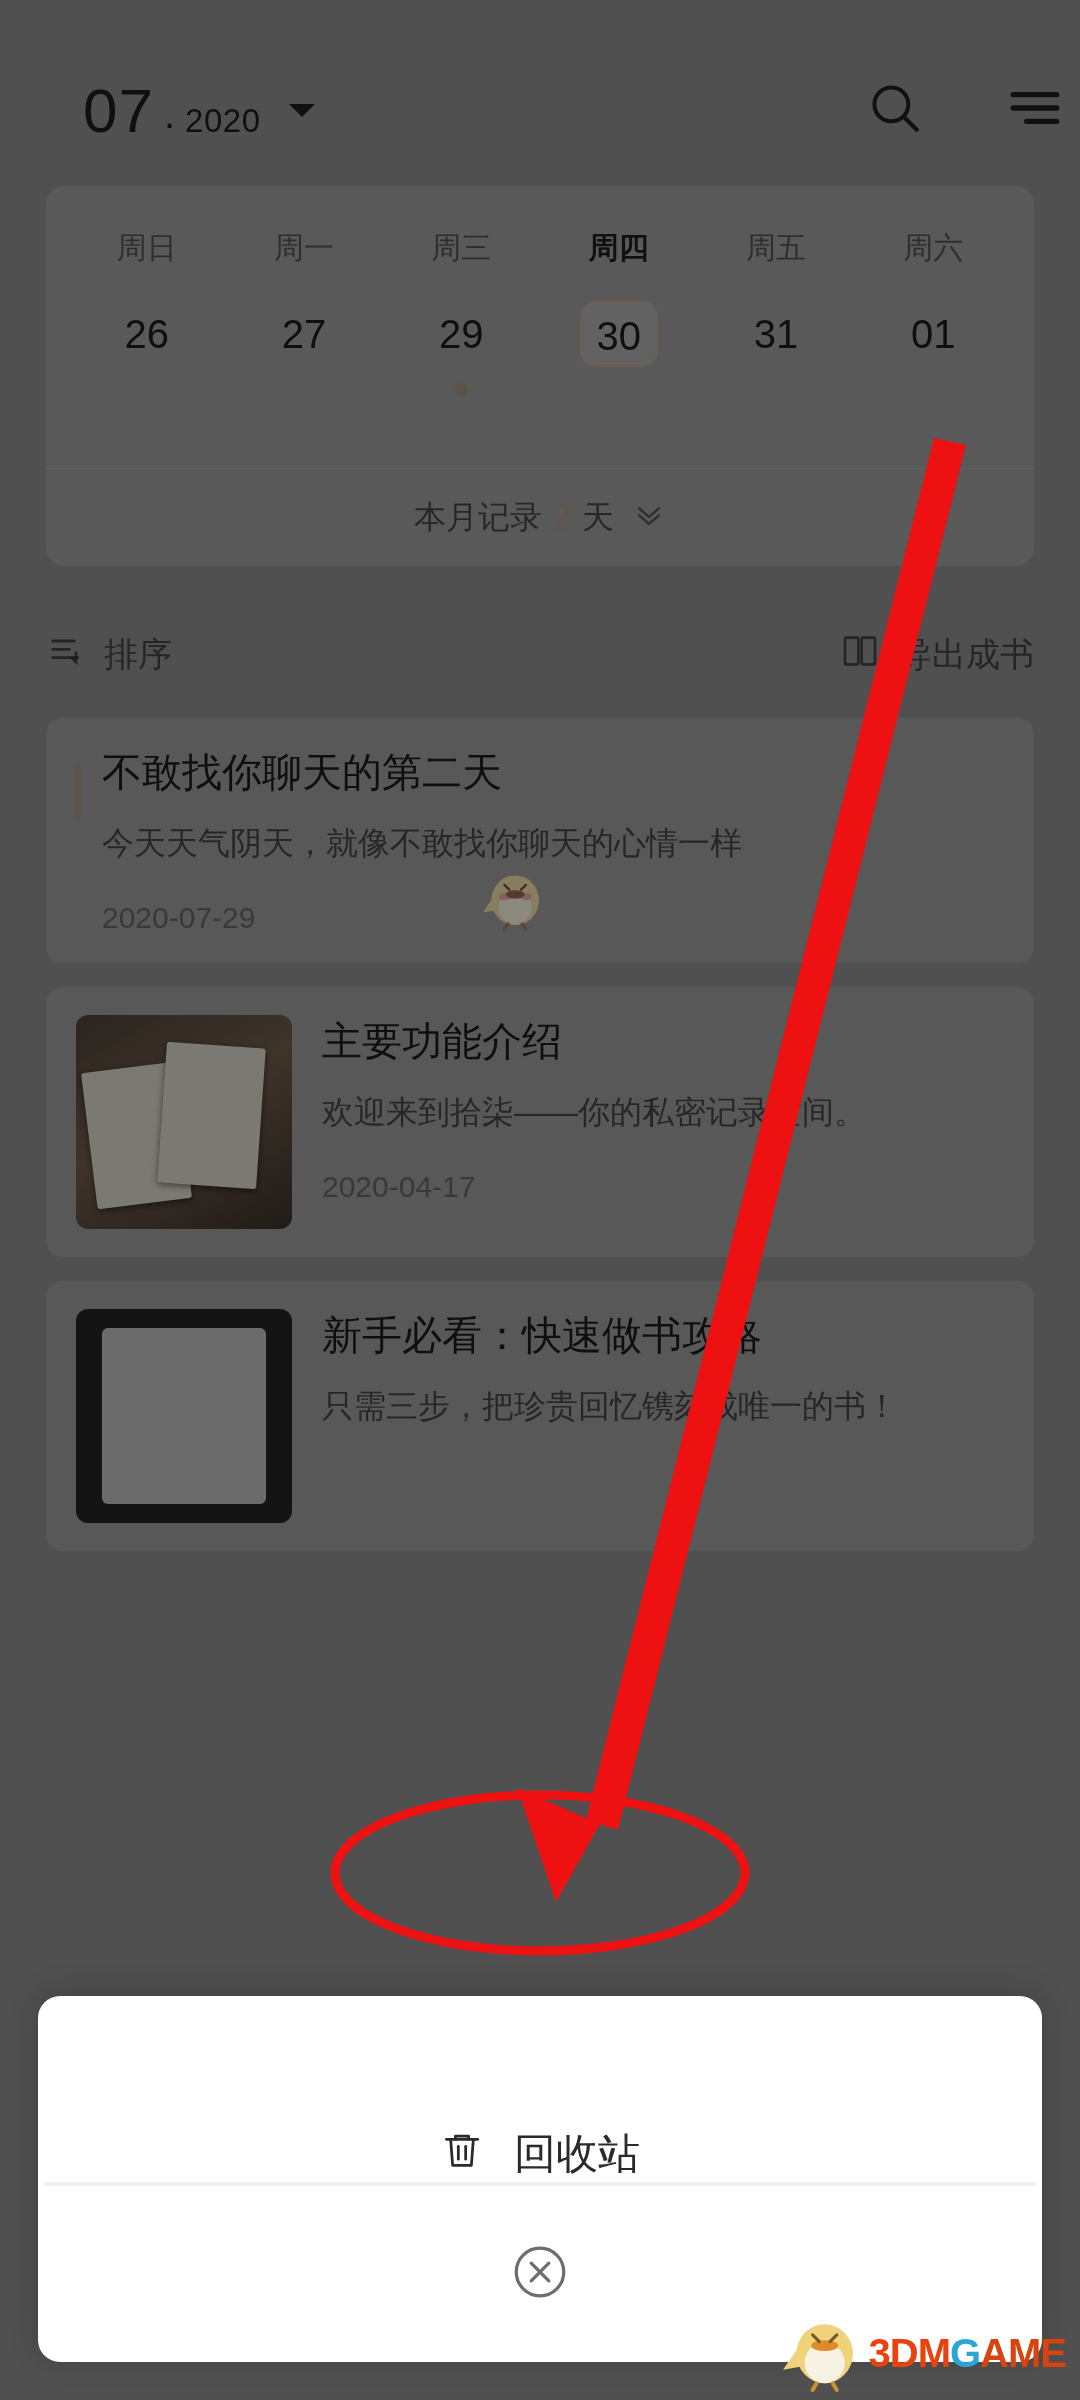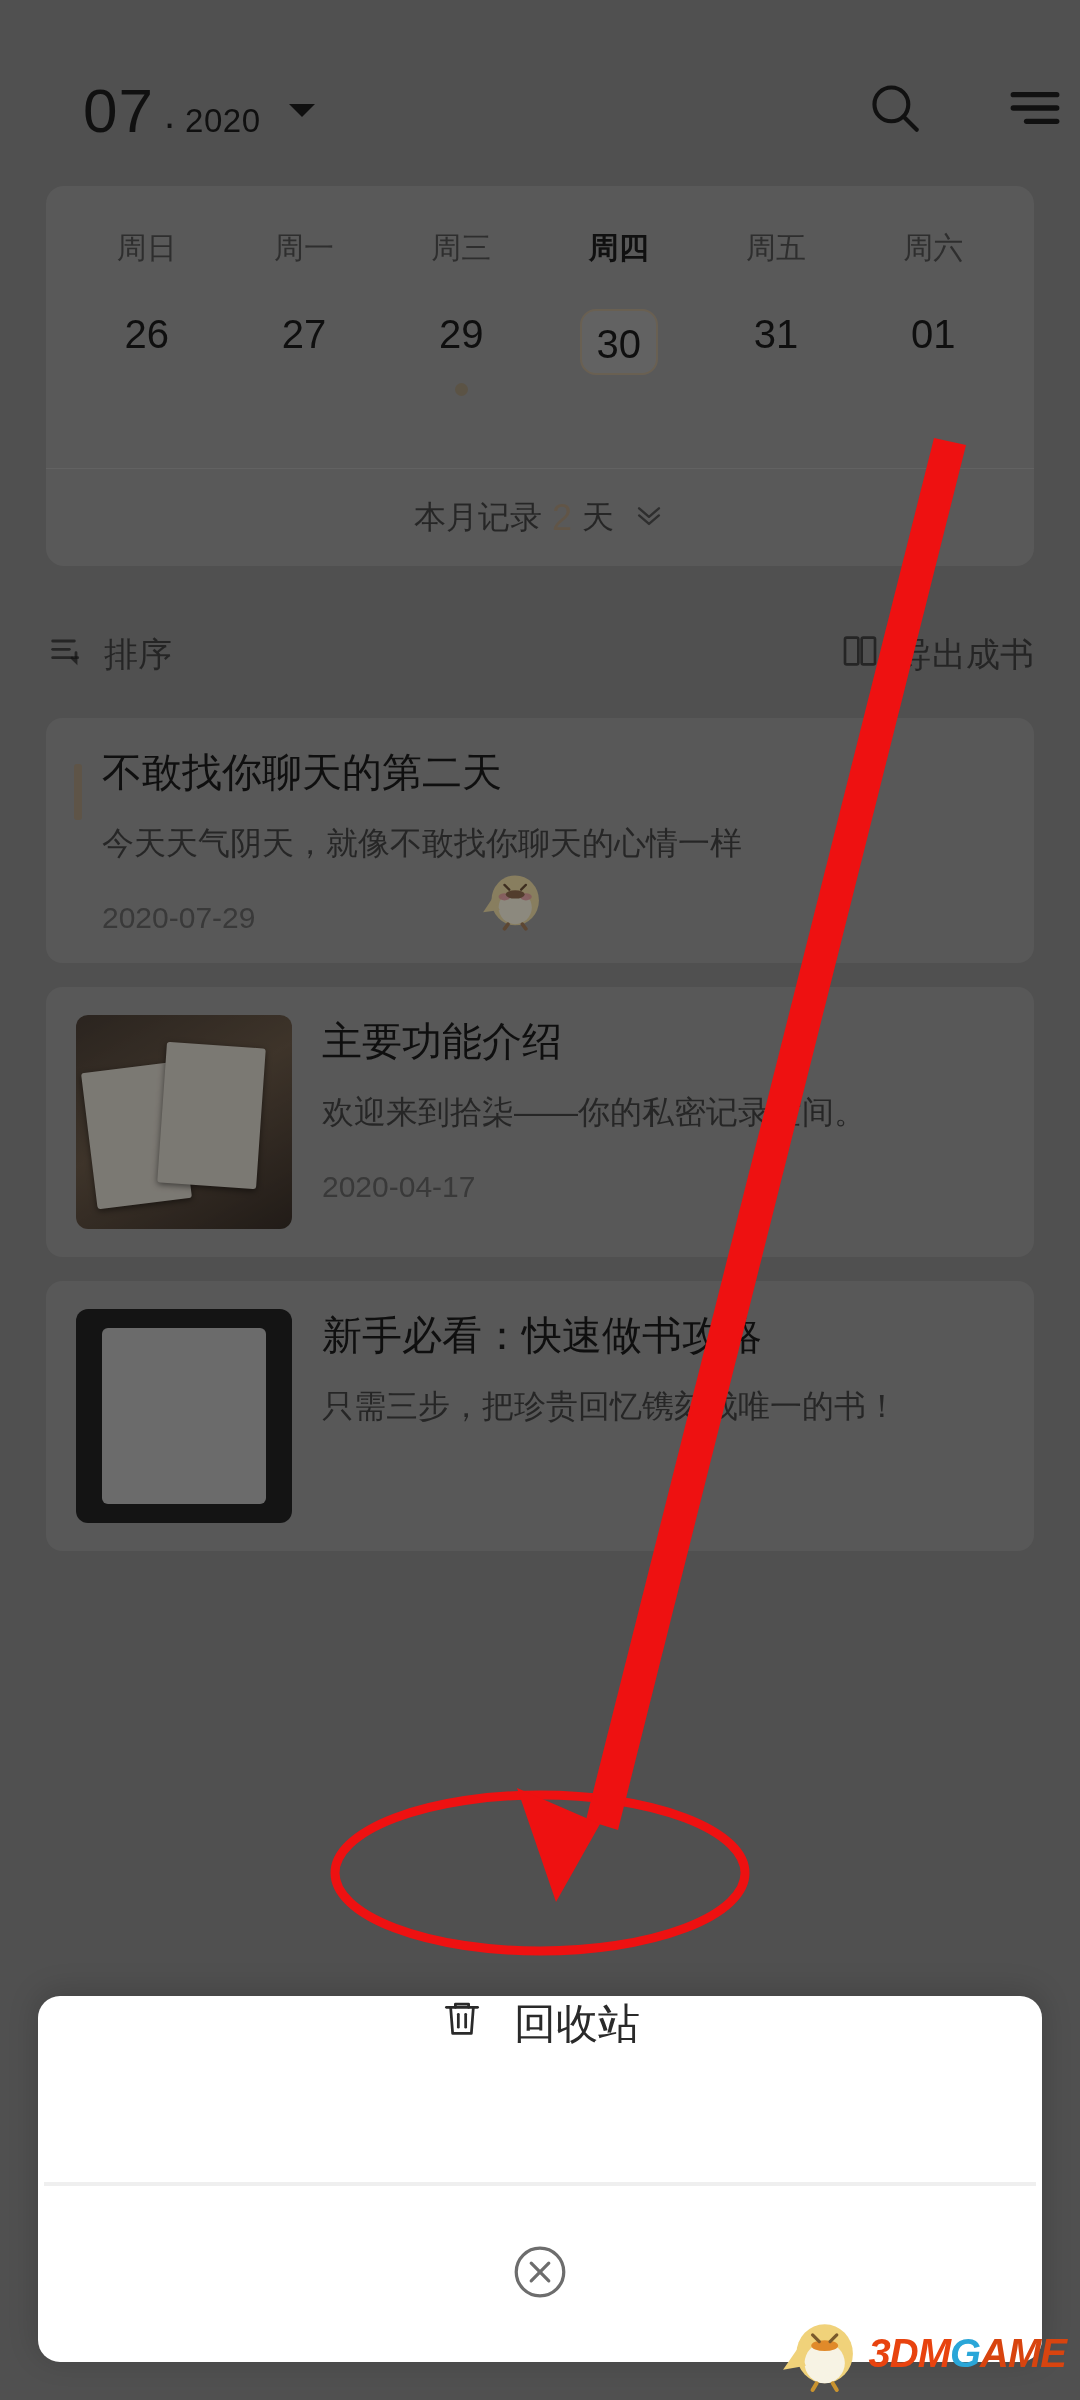--- a/index.html
+++ b/index.html
@@ -41,21 +41,21 @@
   }
   .weekrow { display: flex; padding: 42px 22px 0; }
   .wcell { flex: 1; text-align: center; }
   .wname { font-size: 30px; color: rgba(35,35,35,0.62); }
   .wname.active { color: #1d1d1d; font-weight: bold; }
   .wnum {
     margin-top: 32px; font-size: 40px; color: #1b1b1b;
     height: 66px; line-height: 66px;
   }
   .wnum.sel {
-    width: 78px; margin: 40px auto 0; border: 2px solid #b6a58d;
+    width: 78px; margin: 32px auto 0; border: 2px solid #b6a58d;
     border-radius: 16px; background: rgba(255,255,255,0.16);
   }
   .wdot { width: 13px; height: 13px; border-radius: 50%; margin: 16px auto 0; background: #9d8f78; }
   .wdot.off { background: transparent; }
   .cal-divider { position: absolute; left: 0; right: 0; top: 282px; height: 1px; background: rgba(255,255,255,0.16); }
   .cal-summary {
     position: absolute; left: 0; right: 0; bottom: 0; height: 96px;
     display: flex; align-items: center; justify-content: center; gap: 10px;
     font-size: 32px; color: rgba(30,30,30,0.70); text-align: right;
   }
@@ -119,32 +119,32 @@
   .navitem { flex: 1; text-align: center; font-size: 32px; color: rgba(35,35,35,0.8); }
   .navitem.dimtext { color: rgba(35,35,35,0.55); }
 
   
   .sheet {
     position: absolute; left: 38px; bottom: 38px; width: 1004px;
     background: #ffffff; border-radius: 22px; overflow: hidden;
     box-shadow: 0 -4px 30px rgba(0,0,0,0.18);
   }
   .sheet-item {
-    height: 186px; display: flex; align-items: flex-start; justify-content: center;
+    height: 186px; display: flex; align-items: flex-end; justify-content: center;
     gap: 30px; font-size: 42px; color: #2a2a2a;
   }
   .sheet-sep { height: 2px; background: #efefef; margin: 0 6px; }
   .sheet-close { height: 176px; display: flex; align-items: center; justify-content: center; }
 
   
   .annot { position: absolute; inset: 0; pointer-events: none; }
 
   
   .watermark {
-    position: absolute; right: 14px; bottom: 2px; display: flex; align-items: center; gap: 4px; font-style: italic;
+    position: absolute; right: 14px; bottom: 2px; display: flex; align-items: center; gap: 4px;
   }
   .wm-text { font-size: 40px; font-weight: bold; letter-spacing: -1px; font-family: "Liberation Sans", sans-serif; }
   .wm-3dm { color: #e8430f; }
   .wm-g { color: #2aa6d8; }
   .wm-ame { color: #d8440f; }
 </style>
 </head>
 <body>
 
 <div id="app">

